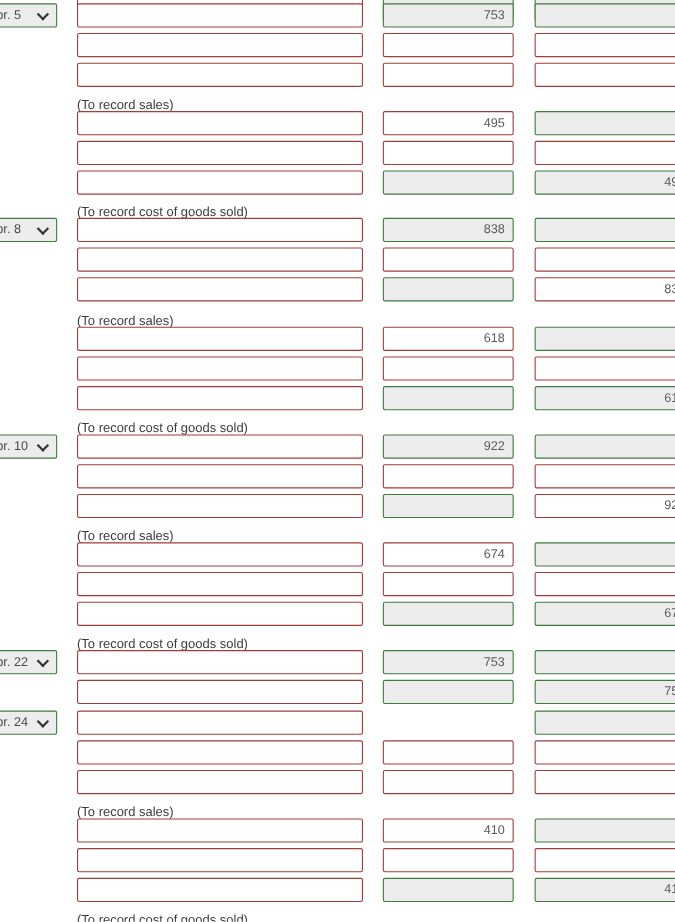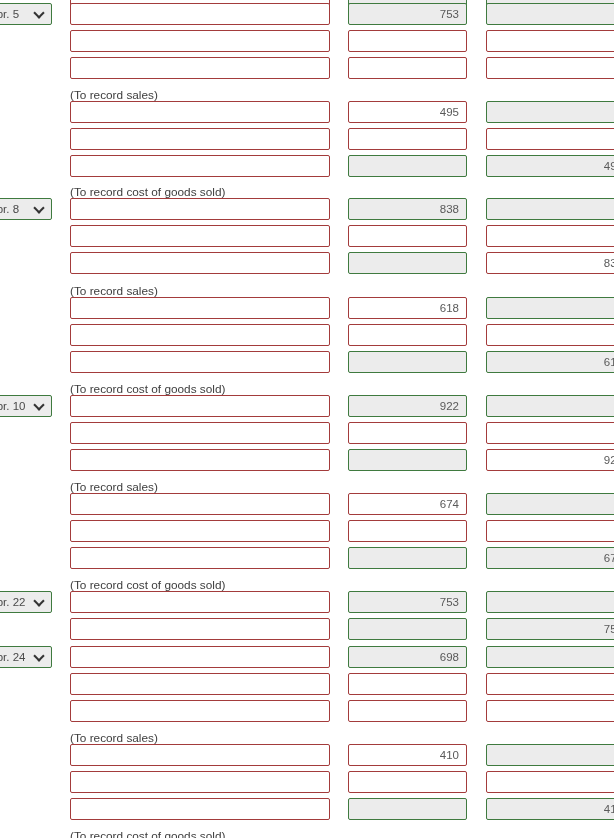--- a/index.html
+++ b/index.html
@@ -246,21 +246,20 @@
         <input type="text" class="fld c3 locked" readonly="" value="" style="">
       </div>
       <div class="jrow" style="top: 616px;">
         <input type="text" class="fld c1 tinted" value="" style="">
         <input type="text" class="fld c2 locked" readonly="" value="" style="">
         <input type="text" class="fld c3 locked" readonly="" value="753" style="">
       </div>
       <div class="jrow" style="top: 644px;">
         <div class="date-cell"><select class="date-select"><option>Apr. 5</option><option>Apr. 8</option><option>Apr. 10</option><option>Apr. 22</option><option selected="">Apr. 24</option></select><span class="caret"></span></div>
         <input type="text" class="fld c1 tinted" value="" style="">
-        <input type="text" class="fld c2 locked" readonly="" value="698" style="">
         <input type="text" class="fld c3 locked" readonly="" value="" style="">
       </div>
       <div class="jrow" style="top: 671px;">
         <input type="text" class="fld c1 tinted" value="" style="">
         <input type="text" class="fld c2 tinted" value="" style="">
         <input type="text" class="fld c3 tinted" value="" style="">
       </div>
       <div class="jrow" style="top: 698px;">
         <input type="text" class="fld c1 tinted" value="" style="">
         <input type="text" class="fld c2 tinted" value="" style="">

